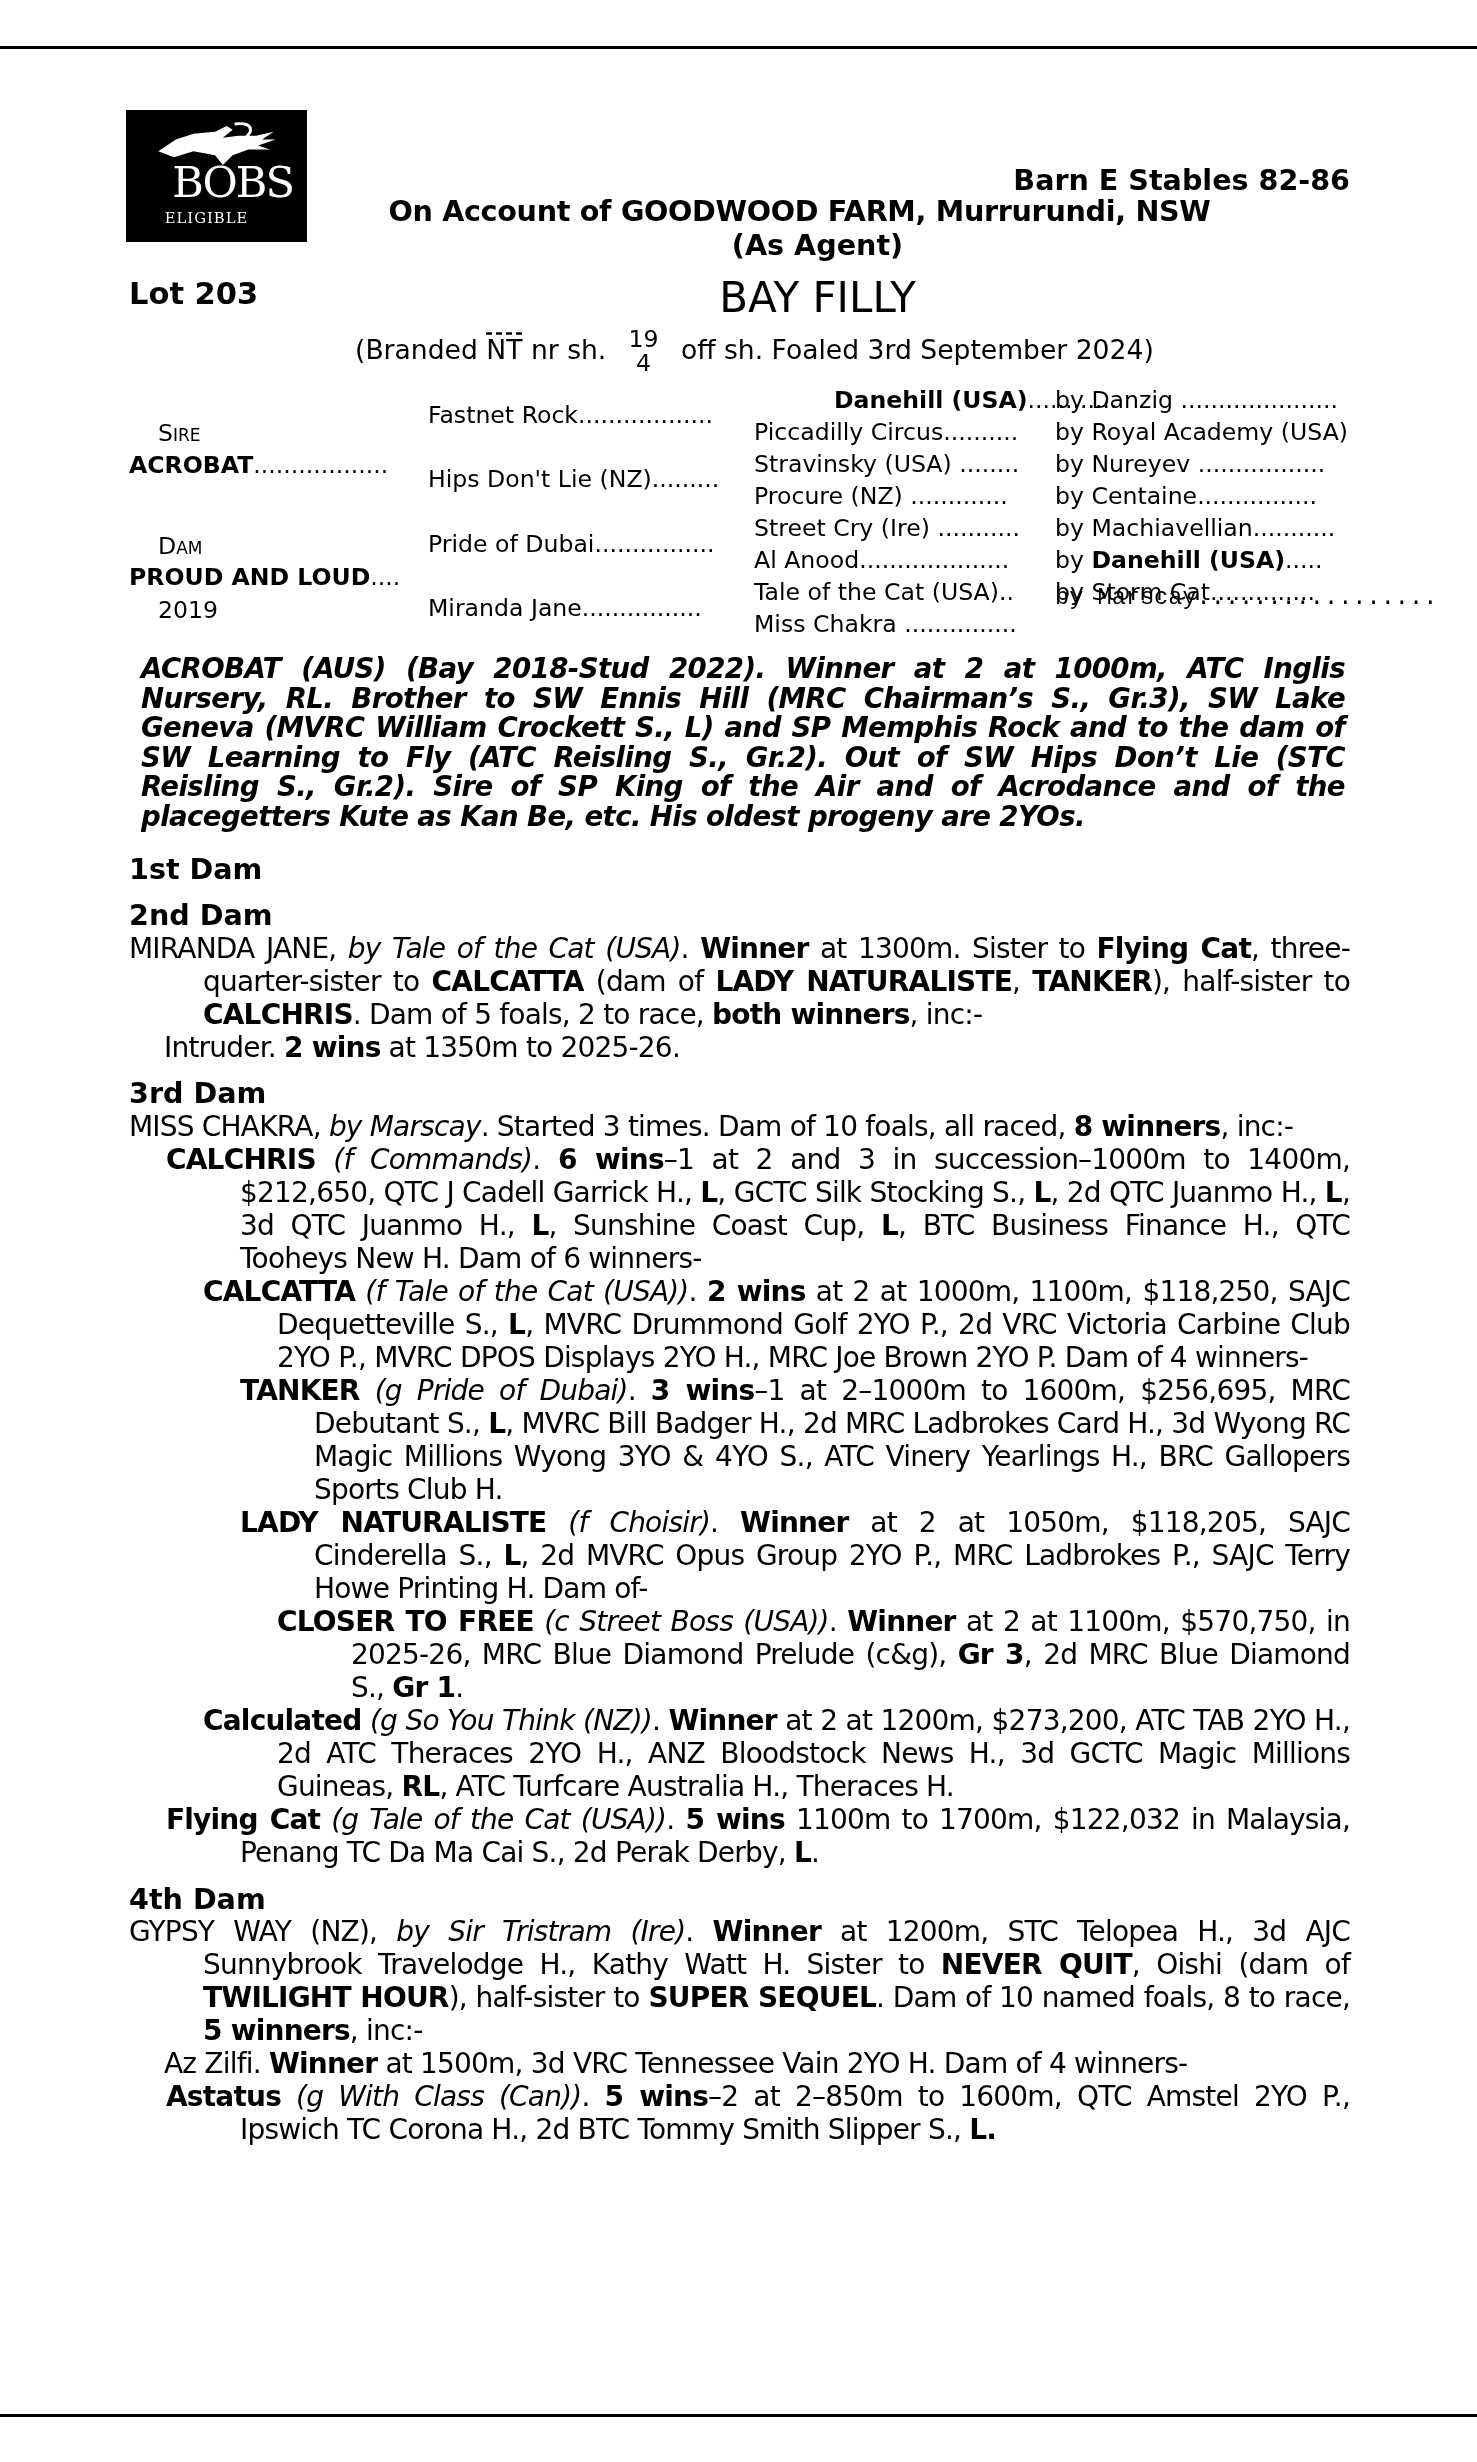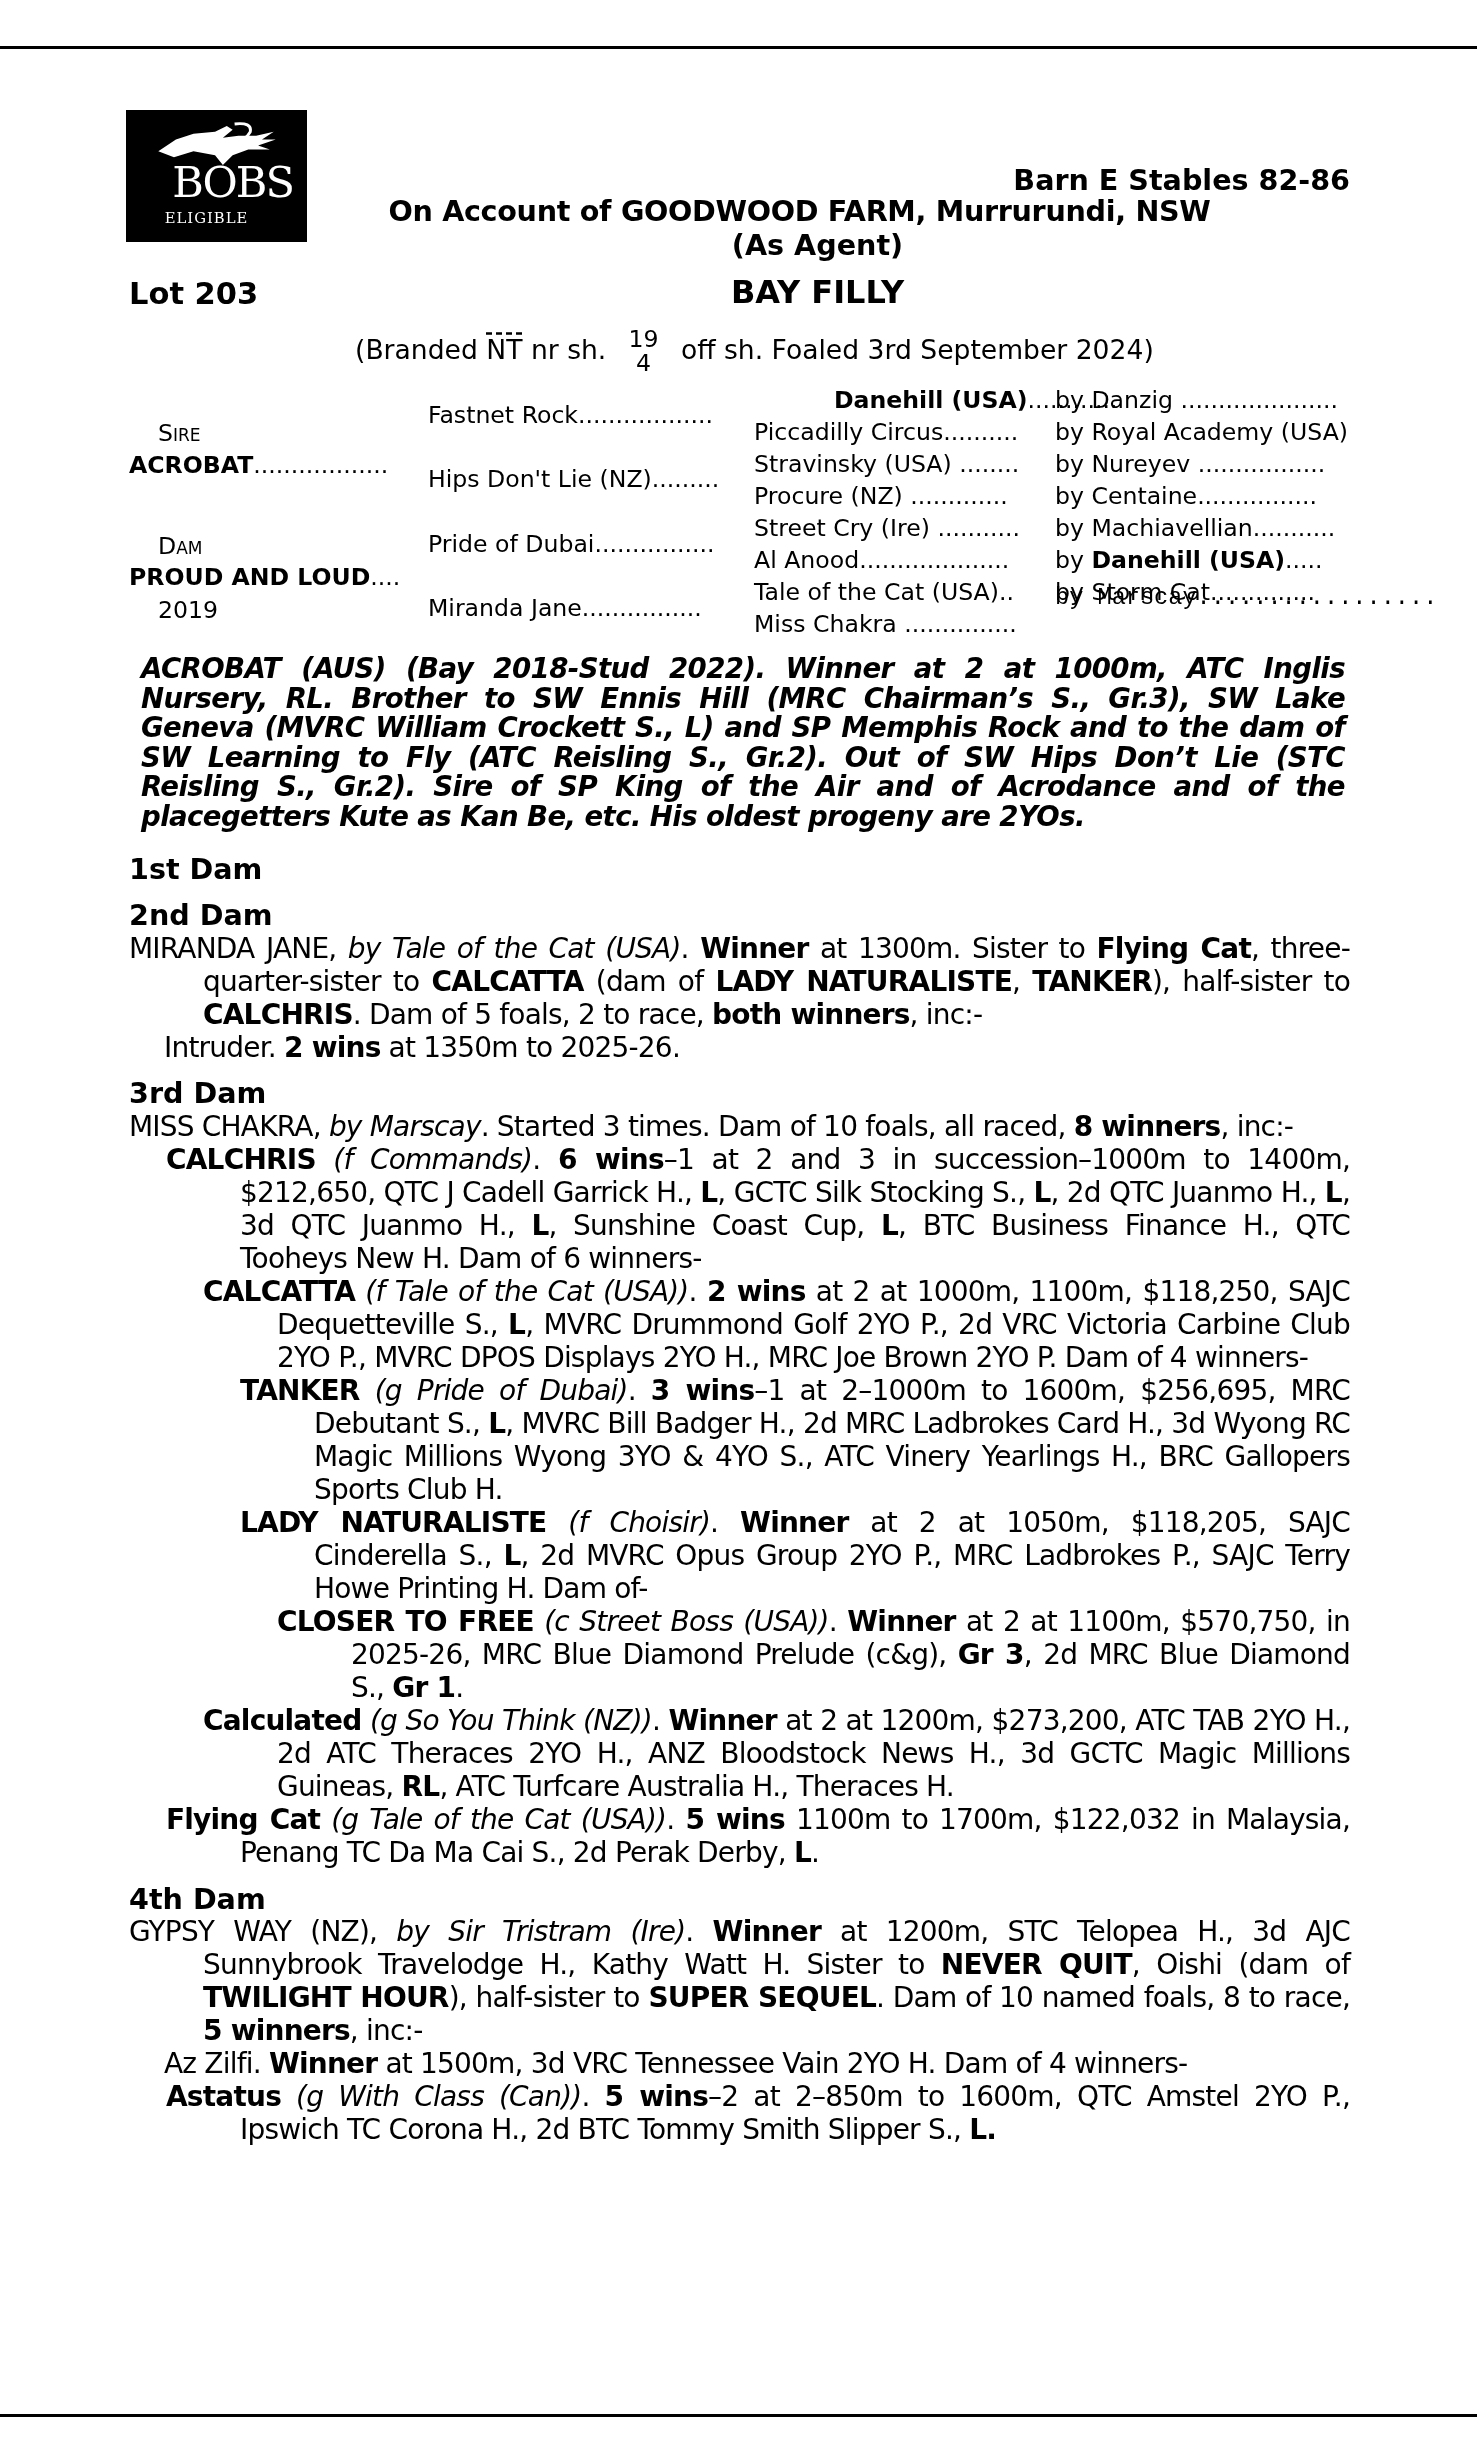--- a/index.html
+++ b/index.html
@@ -8,21 +8,21 @@
   .rule { position:absolute; left:0; width:1478px; height:3px; background:#000; }
   .abs { position:absolute; white-space:nowrap; }
   .logo { position:absolute; left:126px; top:110px; width:181px; height:132px; background:#000; }
   .logo svg { position:absolute; left:27.6px; top:11.8px; }
   .logo .bobs { position:absolute; left:0; width:213px; top:51px; text-align:center;
                 font-family:"DejaVu Serif", serif; color:#fff; font-size:43px; letter-spacing:-2px; line-height:43px; }
   .logo .elig { position:absolute; left:0; width:161px; top:99px; text-align:center;
                 font-family:"DejaVu Serif", serif; color:#fff; font-size:14.8px; letter-spacing:1px; }
   .hdr { font-weight:bold; font-size:28.6px; }
   .lot { font-weight:bold; font-size:30.5px; }
-  .title { font-weight:bold; font-size:32px; }
+  .title { font-weight:normal; font-size:42px; }
   .brand { font-size:26.6px; }
   .frac { display:inline-block; vertical-align:middle; text-align:center; font-size:23.6px; line-height:23.6px; margin:0 13.8px; }
   .nt { text-decoration:overline; text-decoration-style:dashed; }
   .ped { font-size:23.6px; }
   .ped .row { position:absolute; white-space:nowrap; }
   .b { font-weight:bold; }
   .i { font-style:italic; }
   .sc-big { font-size:23.6px; }
   .para { position:absolute; left:129px; width:1221px; font-size:28px; line-height:33px;
           text-align:justify; }

